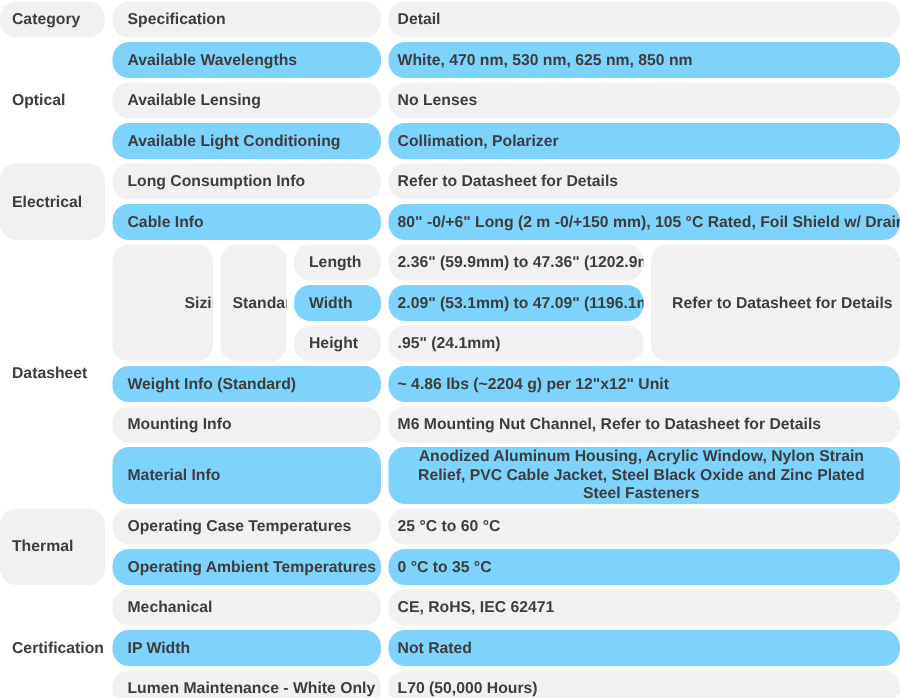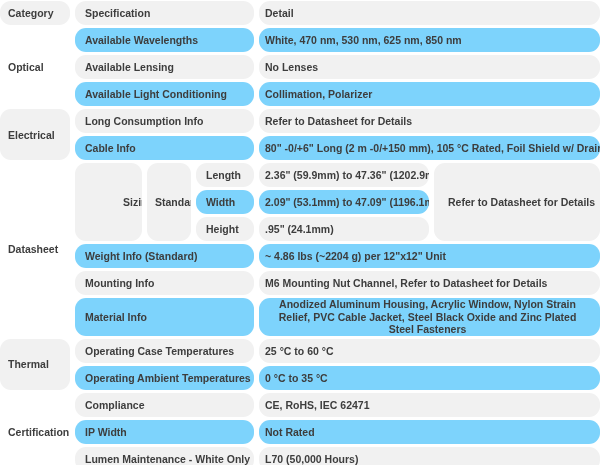--- a/index.html
+++ b/index.html
@@ -114,21 +114,21 @@
     <td colspan="3">Operating Case Temperatures</td>
     <td colspan="2" class="det">25 °C to 60 °C</td>
   </tr>
   <tr class="w">
     <td colspan="3">Operating Ambient Temperatures</td>
     <td colspan="2" class="det">0 °C to 35 °C</td>
   </tr>
 
   <tr class="g">
     <td rowspan="3" class="cat bgw">Certification</td>
-    <td colspan="3">Compliance</td>
+    <td colspan="3">Mechanical</td>
     <td colspan="2" class="det">CE, RoHS, IEC 62471</td>
   </tr>
   <tr class="w">
     <td colspan="3">IP Width</td>
     <td colspan="2" class="det">Not Rated</td>
   </tr>
   <tr class="g">
     <td colspan="3">Lumen Maintenance - White Only</td>
     <td colspan="2" class="det">L70 (50,000 Hours)</td>
   </tr>

